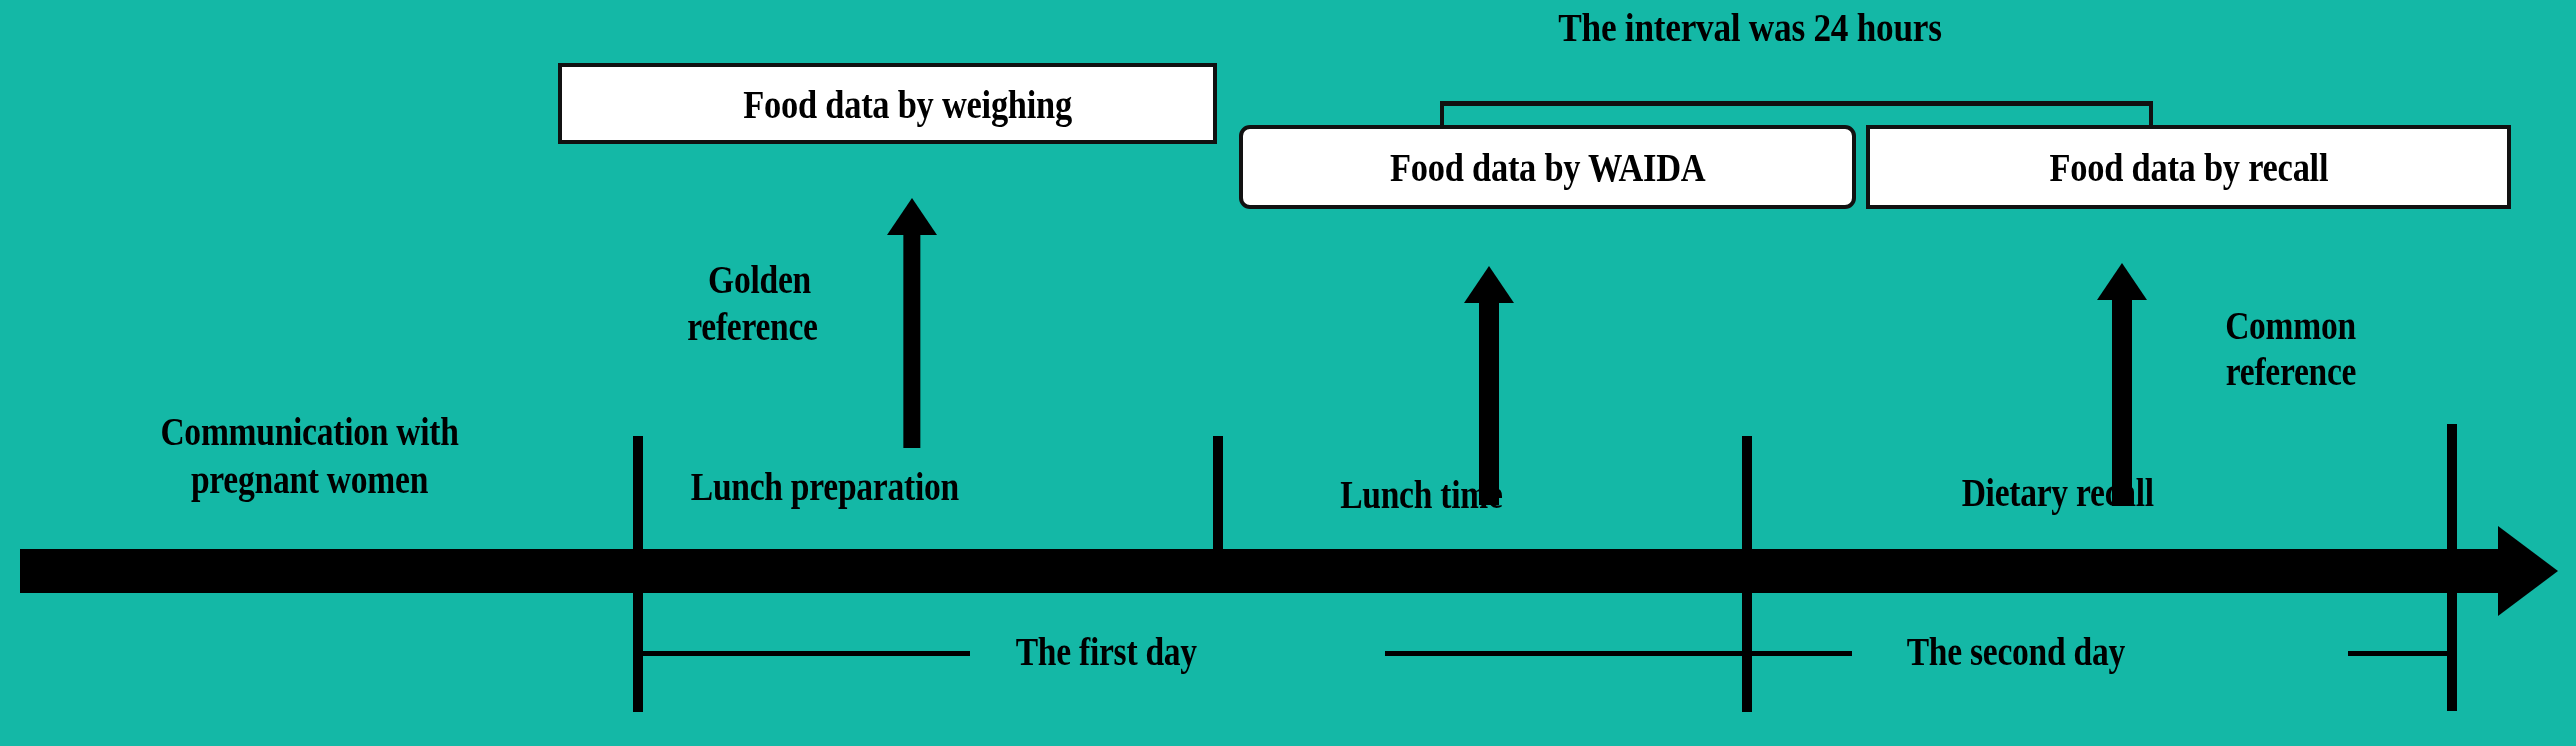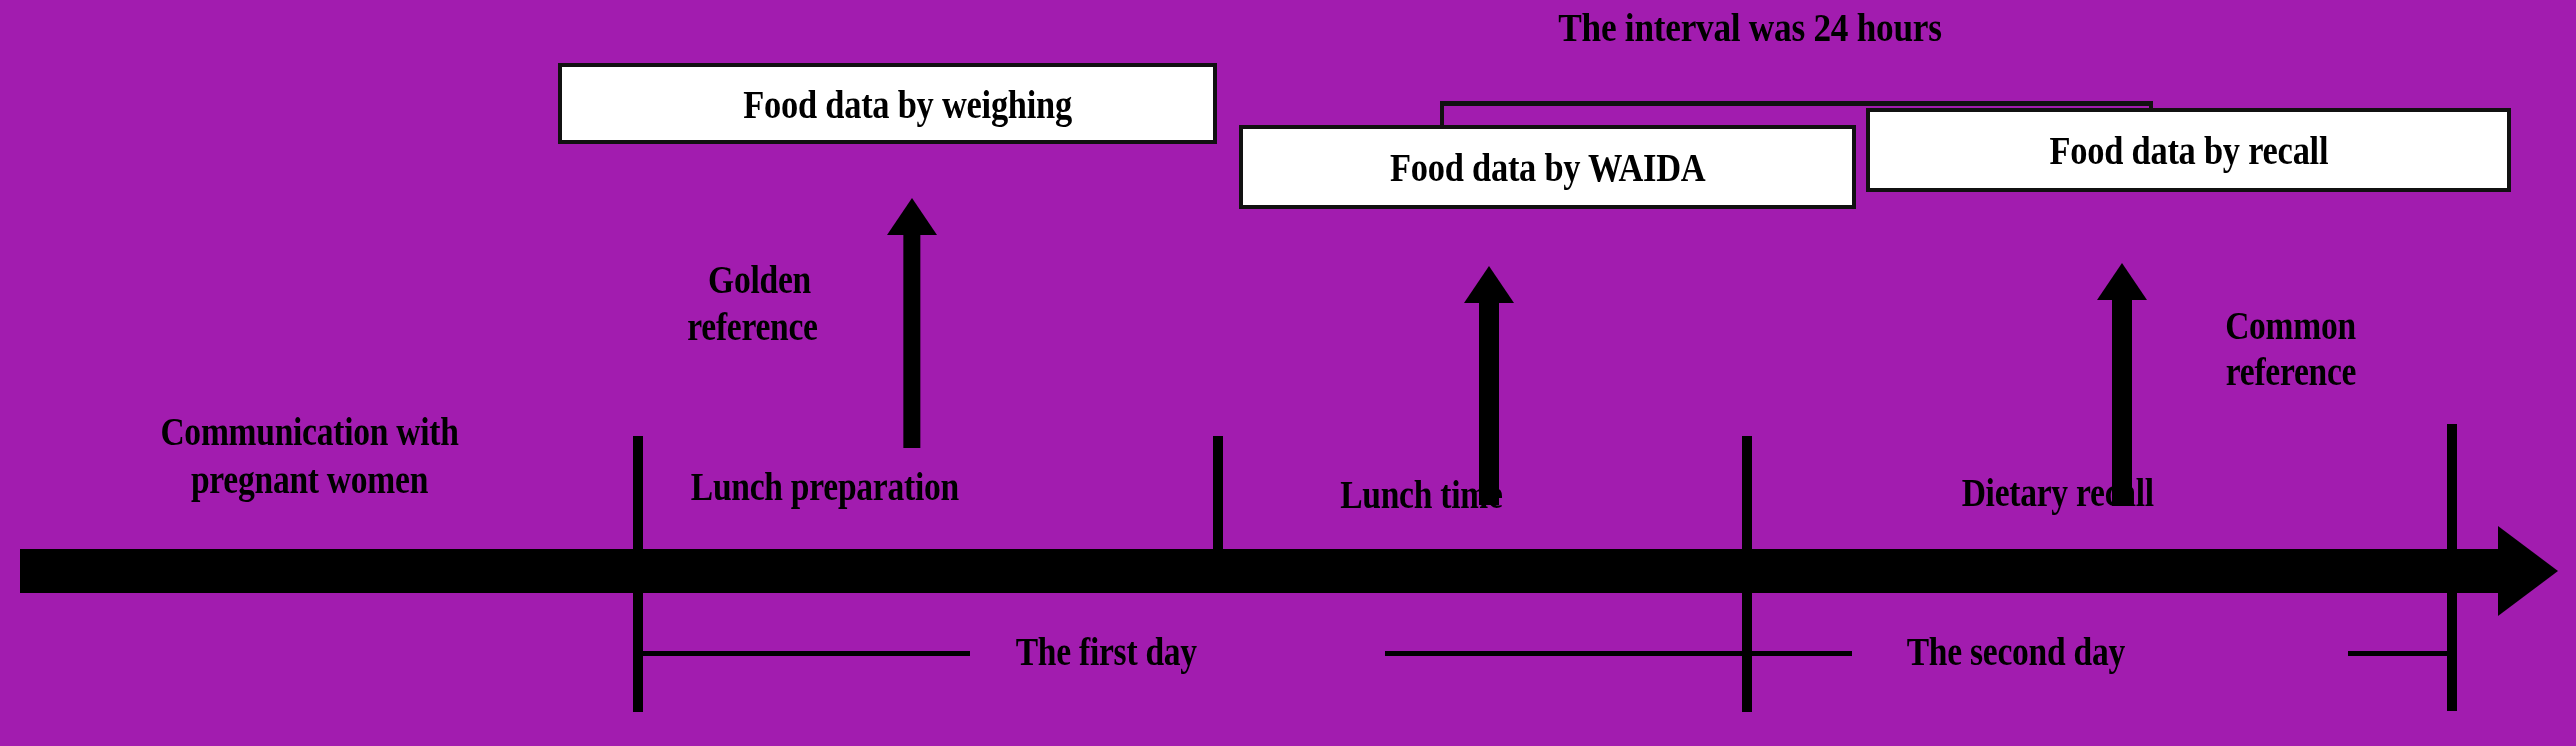--- a/index.html
+++ b/index.html
@@ -4,21 +4,21 @@
 <style>
   html, body {
     margin: 0;
     padding: 0;
     background: #ffffff;
   }
   #stage {
     position: relative;
     width: 2576px;
     height: 746px;
-    background: #a21caf;
+    background: #14b8a6;
     overflow: hidden;
     font-family: "Liberation Serif", "DejaVu Serif", serif;
     color: #000000;
   }
 
   
   .txt {
     position: absolute;
     font-weight: bold;
     color: #000;
@@ -108,25 +108,25 @@
 <div id="stage">
 
   <div class="txt center" style="left:1424px; top:5.3px; width:652px; font-size:41px;">The interval was 24 hours</div>
 
   <div class="bracket" style="left:1440px; top:101px; width:713px; height:28px;"></div>
 
   <div class="databox" style="left:558px; top:63px; width:659px; height:81px;padding-left:40px;">
     <span class="boxlabel" style="font-size:41px;">Food data by weighing</span>
   </div>
 
-  <div class="databox" style="left:1239px; top:125px; width:617px; height:84px;">
+  <div class="databox" style="left:1239px; top:125px; width:617px; height:84px;border-radius:11px;">
     <span class="boxlabel" style="font-size:41px;">Food data by WAIDA</span>
   </div>
 
-  <div class="databox" style="left:1866px; top:108px; width:645px; height:84px;">
+  <div class="databox" style="left:1866px; top:125px; width:645px; height:84px;">
     <span class="boxlabel" style="font-size:41px;">Food data by recall</span>
   </div>
 
   <div class="uparrow" style="left:872px; top:198px; width:80px; height:249px;">
     <div class="head"></div>
     <div class="shaft" style="top:32px; width:17.3px; height:218px;"></div>
   </div>
 
   <div class="txt center" style="left:633px; top:259px; width:253px; font-size:39px;">Golden</div>
   <div class="txt center" style="left:613px; top:306px; width:279px; font-size:39px;">reference</div>

